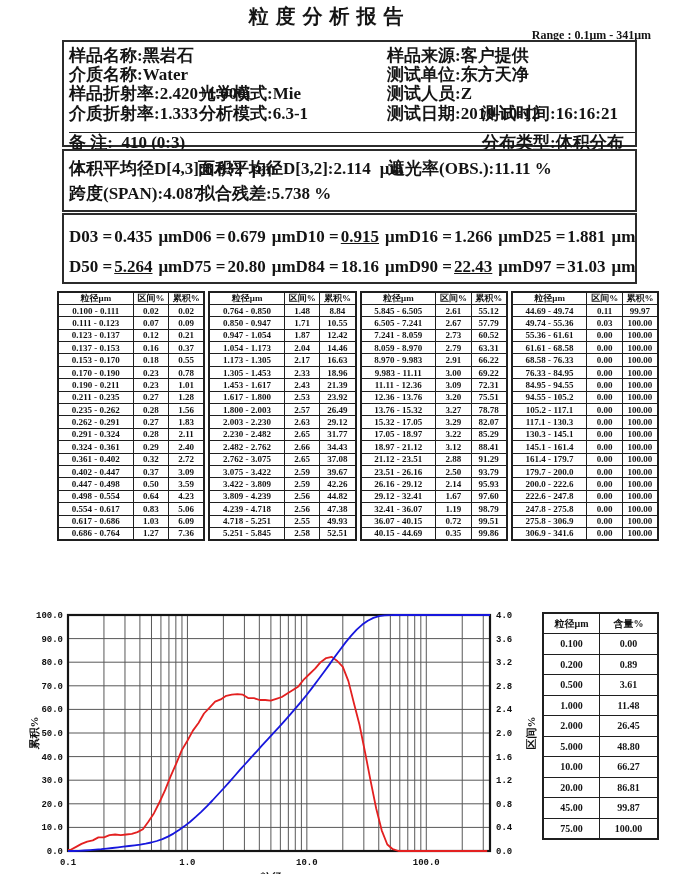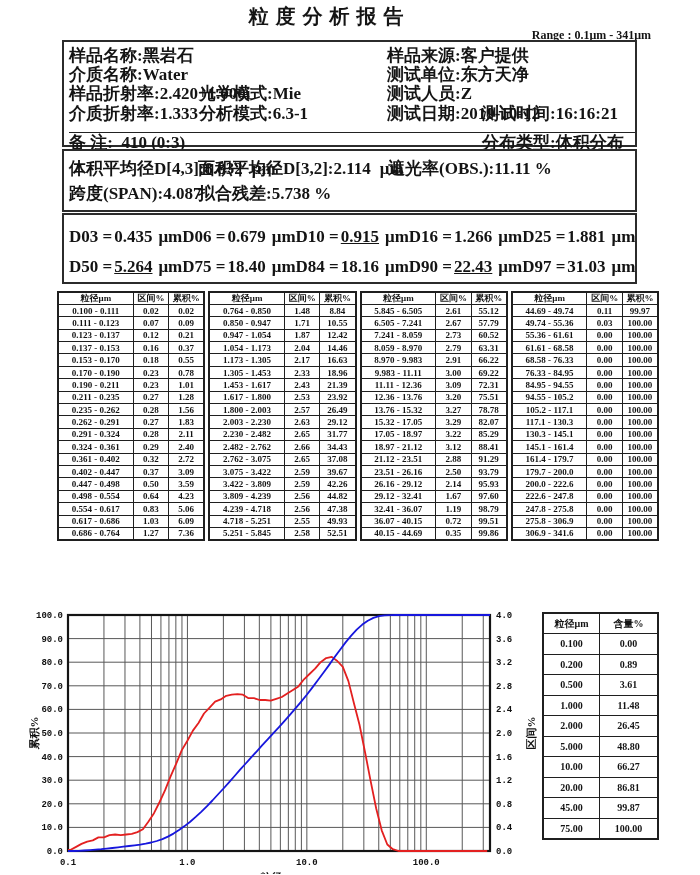--- a/index.html
+++ b/index.html
@@ -112,21 +112,21 @@
   <div class="box box3">
     <div class="pct-row">
         <div class="pct-cell"><span>D03 =</span><span class="v">0.435</span><span class="u">μm</span></div>
         <div class="pct-cell"><span>D06 =</span><span class="v">0.679</span><span class="u">μm</span></div>
         <div class="pct-cell"><span>D10 =</span><span class="v ul">0.915</span><span class="u">μm</span></div>
         <div class="pct-cell"><span>D16 =</span><span class="v">1.266</span><span class="u">μm</span></div>
         <div class="pct-cell"><span>D25 =</span><span class="v">1.881</span><span class="u">μm</span></div>
       </div>
     <div class="pct-row">
         <div class="pct-cell"><span>D50 =</span><span class="v ul">5.264</span><span class="u">μm</span></div>
-        <div class="pct-cell"><span>D75 =</span><span class="v">18.40</span><span class="u">μm</span></div>
+        <div class="pct-cell"><span>D75 =</span><span class="v">20.80</span><span class="u">μm</span></div>
         <div class="pct-cell"><span>D84 =</span><span class="v">18.16</span><span class="u">μm</span></div>
         <div class="pct-cell"><span>D90 =</span><span class="v ul">22.43</span><span class="u">μm</span></div>
         <div class="pct-cell"><span>D97 =</span><span class="v">31.03</span><span class="u">μm</span></div>
       </div>
   </div>
 
   <div class="bigtable">
     <table class="grp">
         <tbody>
           <tr>

